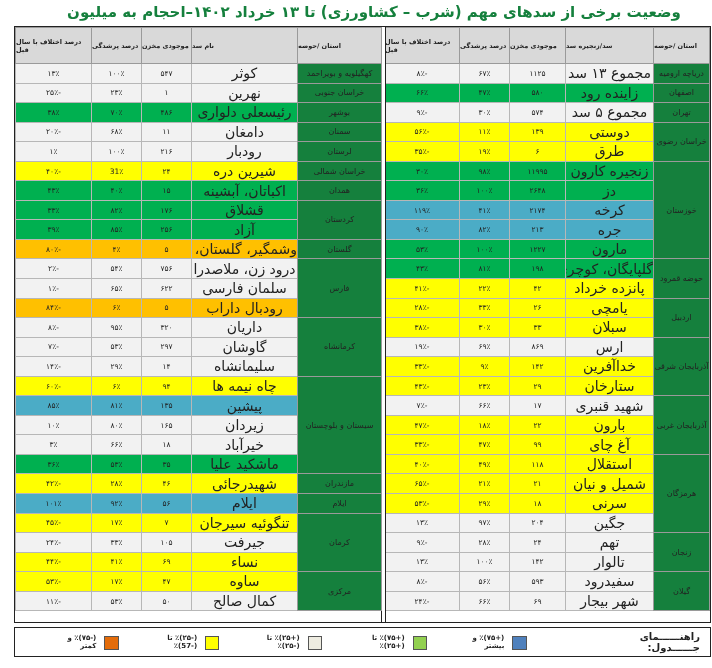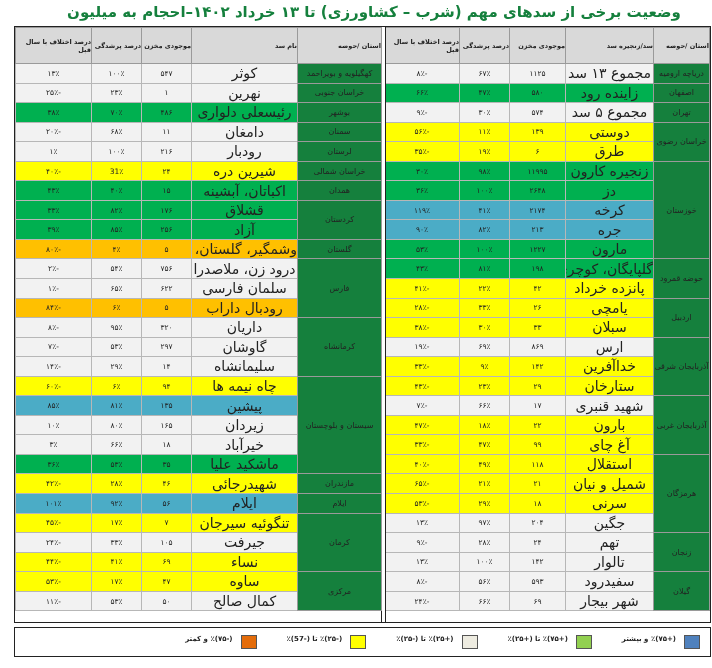--- a/index.html
+++ b/index.html
@@ -13,40 +13,40 @@
   .frame {
     position: absolute; left: 14px; top: 26px; width: 697px; height: 597px;
     border: 1.5px solid #222; background: #fff;
   }
   .tbl { position: absolute; top: 0; border-collapse: collapse; table-layout: fixed; direction: rtl; }
   .tbl.right { right: 0; width: 325px; }
   .tbl.left { left: 0; width: 366px; }
   .divider { position: absolute; top: 0; left: 366px; width: 5px; height: 595px; border-left: 1.5px solid #222; border-right: 1.5px solid #222; background: #fff; }
   .tbl th {
     height: 36px; background: #d9d9d9; font-size: 6.5px; font-weight: bold; color: #222;
-    border: 1px solid #9a9a9a; text-align: right; vertical-align: middle;
+    border: 1px solid #9a9a9a; text-align: left; vertical-align: middle;
   }
   .tbl td {
     height: 19.55px; font-size: 7.5px; color: #222; border: 1px solid #b7b7b7;
     text-align: center; vertical-align: middle; white-space: nowrap; overflow: hidden;
   }
   .tbl td.prov { background: #15803d; font-size: 8px; border-color: #9a9a9a; }
   .tbl td.name { font-size: 14px; }
   .c-gray { background: #f2f2f2; }
   .c-yellow { background: #ffff00; }
   .c-green { background: #00b050; }
   .c-blue { background: #4bacc6; }
   .c-orange { background: #ffc000; }
   .legend {
     position: absolute; left: 14px; top: 627px; width: 697px; height: 30px;
     border: 1.5px solid #222; direction: rtl; display: flex; align-items: center;
     padding: 0 10px; font-size: 7px; font-weight: bold; color: #222;
   }
   .legend .lg-title { font-size: 10px; font-weight: bold; margin-left: 70px; }
-  .legend .item { display: flex; align-items: flex-start; margin-left: 30px; }
+  .legend .item { display: flex; align-items: flex-end; margin-left: 30px; }
   .legend .sw { width: 16px; height: 14px; border: 1px solid #555; margin-left: 8px; }
 </style>
 </head>
 <body>
 
 <div class="title">وضعیت برخی از سدهای مهم (شرب – کشاورزی) تا ۱۳ خرداد ۱۴۰۲–احجام به میلیون مترمکعب</div>
 
 <div class="frame">
   <table class="tbl right">
     <colgroup>
@@ -451,20 +451,21 @@
           <td class="c-gray name">کمال صالح</td>
           <td class="c-gray">۵۰</td>
           <td class="c-gray">۵۳٪</td>
           <td class="c-gray">-۱۱٪</td>
         </tr>
       </tbody>
   </table>
 </div>
 
 <div class="legend">
+  <span class="lg-title">راهنــــــمای جــــــدول:</span>
   <div class="item">
     <span class="sw" style="background:#4f81bd"></span>
     <span>(+۷۵)٪ و بیشتر</span>
   </div>
   <div class="item">
     <span class="sw" style="background:#92d050"></span>
     <span>(+۷۵)٪ تا (+۲۵)٪</span>
   </div>
   <div class="item">
     <span class="sw" style="background:#eeece1"></span>

